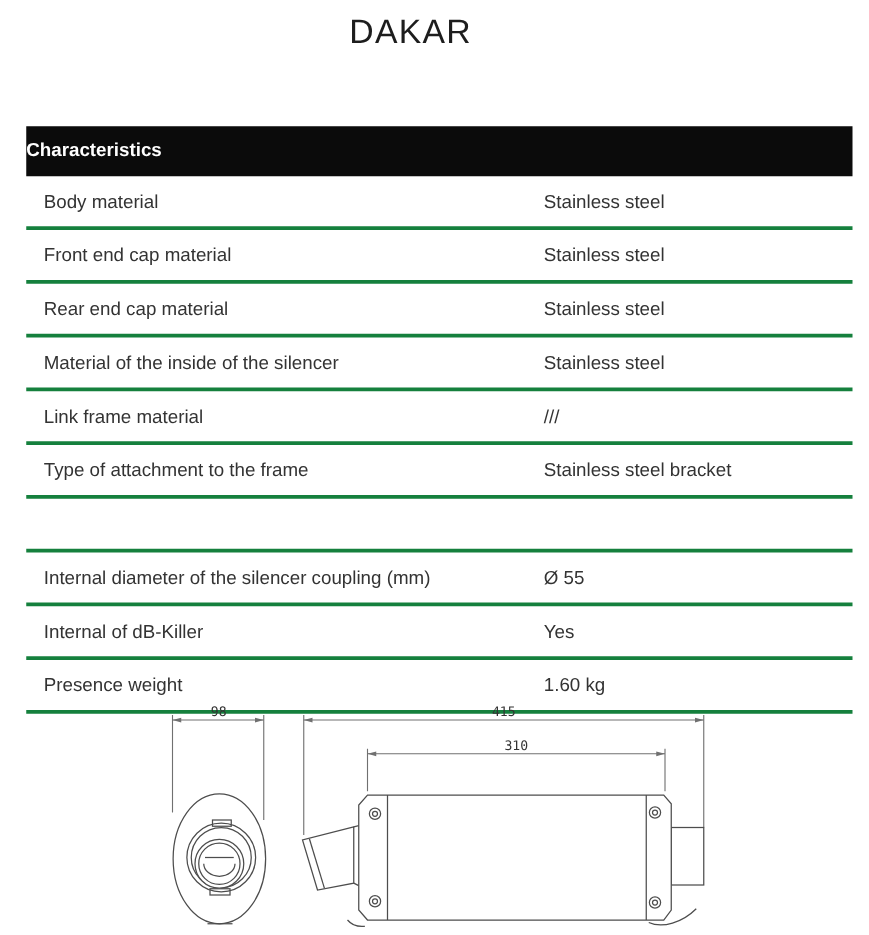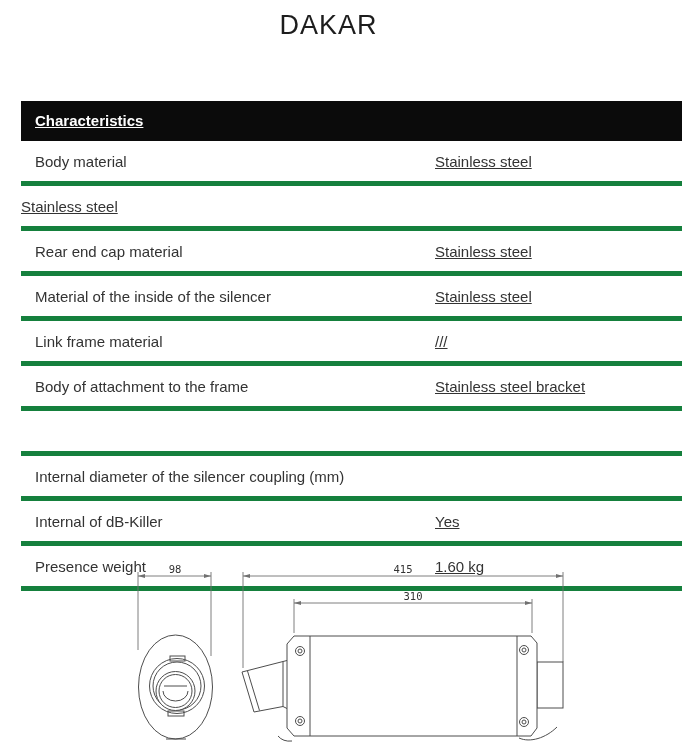--- a/index.html
+++ b/index.html
@@ -7,28 +7,28 @@
     width:695px;height:748px;background:#ffffff;overflow:hidden;position:relative;
     font-family:"Liberation Sans",sans-serif;
   }
   .page-title{
     position:absolute;top:10px;left:0;width:657px;text-align:center;
     font-size:27px;font-weight:400;letter-spacing:1px;color:#1d1d1d;
   }
   .spec-table{position:absolute;left:21px;top:101px;width:661px;}
   .spec-header{
     background:#0b0b0b;color:#ffffff;font-weight:bold;font-size:15px;
-    height:40px;line-height:40px;padding-left:14px;box-sizing:border-box;text-decoration:underline;
+    height:40px;line-height:40px;padding-left:0;box-sizing:border-box;
   }
   .spec-row{
     display:flex;height:40px;align-items:center;
-    border-bottom:5px solid #15803d;font-size:15px;color:#333333;
+    border-bottom:3px solid #15803d;font-size:15px;color:#333333;
   }
   .spec-label{box-sizing:border-box;width:414px;flex:none;padding-left:14px;}
-  .spec-value{flex:1;text-decoration:underline;}
+  .spec-value{flex:1;}
   .drawing-svg{position:absolute;left:0;top:0;}
   .obj{stroke:#4d4d4d;stroke-width:1;fill:none;}
   .objw{stroke:#4d4d4d;stroke-width:1;fill:#ffffff;}
   .dim{stroke:#707070;stroke-width:0.9;fill:none;}
   .dimarrow{fill:#707070;stroke:none;}
   .dimtext{
     font-family:"DejaVu Sans Mono",monospace;font-size:10.5px;fill:#333333;
     text-anchor:middle;
   }
 </style>
@@ -38,42 +38,44 @@
 <div class="page-title">DAKAR</div>
 
 <div class="spec-table">
   <div class="spec-header">Characteristics</div>
 
   <div class="spec-row">
     <div class="spec-label">Body material</div>
     <div class="spec-value">Stainless steel</div>
   </div>
   <div class="spec-row">
+    <div class="spec-label">Front end cap material</div>
     <div class="spec-value">Stainless steel</div>
   </div>
   <div class="spec-row">
     <div class="spec-label">Rear end cap material</div>
     <div class="spec-value">Stainless steel</div>
   </div>
   <div class="spec-row">
     <div class="spec-label">Material of the inside of the silencer</div>
     <div class="spec-value">Stainless steel</div>
   </div>
   <div class="spec-row">
     <div class="spec-label">Link frame material</div>
     <div class="spec-value">///</div>
   </div>
   <div class="spec-row">
-    <div class="spec-label">Body of attachment to the frame</div>
+    <div class="spec-label">Type of attachment to the frame</div>
     <div class="spec-value">Stainless steel bracket</div>
   </div>
   <div class="spec-row">
   </div>
   <div class="spec-row">
     <div class="spec-label">Internal diameter of the silencer coupling (mm)</div>
+    <div class="spec-value">Ø 55</div>
   </div>
   <div class="spec-row">
     <div class="spec-label">Internal of dB-Killer</div>
     <div class="spec-value">Yes</div>
   </div>
   <div class="spec-row">
     <div class="spec-label">Presence weight</div>
     <div class="spec-value">1.60 kg</div>
   </div>
 </div>

